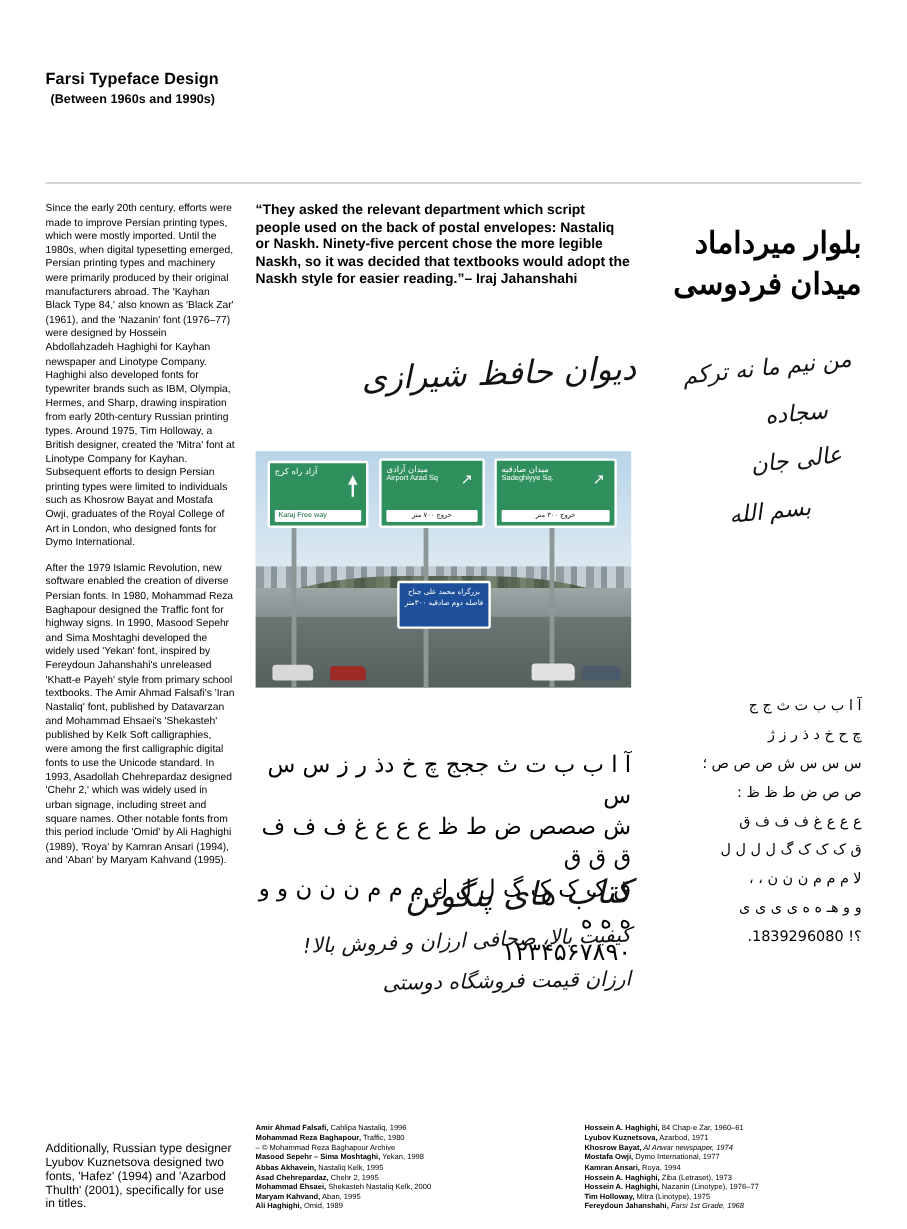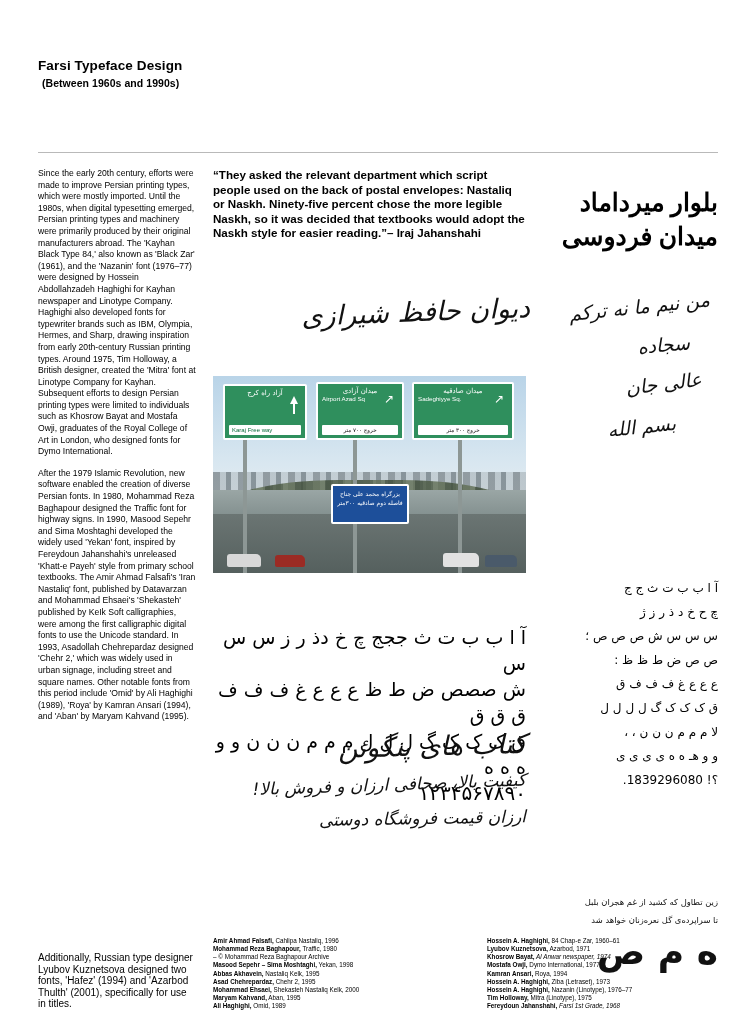--- a/index.html
+++ b/index.html
@@ -75,21 +75,21 @@
     margin-top: 30px;
   }
   
   .farsi-display-top {
     position: absolute;
     right: 38px;
     top: 186px;
     width: 185px;
     text-align: right;
     direction: rtl;
-    font-family: Liberation Serif, serif;
+    font-family: Liberation Sans, sans-serif;
     font-size: 25px;
     line-height: 34px;
     font-weight: bold;
   }
   
   .nastaliq-hafez {
     position: absolute;
     left: 255px;
     top: 292px;
     width: 275px;
@@ -177,21 +177,21 @@
     border-radius: 2px;
     color: #ffffff;
     font-size: 6.4px;
     line-height: 8px;
     padding: 3px 4px;
     box-sizing: border-box;
   }
   .sign .fa {
     font-family: "DejaVu Sans", sans-serif;
     direction: rtl;
-    text-align: center;
+    text-align: left;
     display: block;
     font-size: 7px;
   }
   .sign .en {
     display: block;
     text-align: left;
     font-size: 6.2px;
   }
   .sign-1 { left: 10px; top: 8px; width: 84px; height: 56px; }
   .sign-2 { left: 103px; top: 6px; width: 88px; height: 58px; }
@@ -483,25 +483,20 @@
     <div>و و هـ ه ه ی ی ی ی</div>
     <div>؟! 1839296080.</div>
   </div>
 
   <div class="nastaliq-block">
     <div class="l1">کتاب های پنگوئن</div>
     <div class="l2">کیفیت بالا، صحافی ارزان و فروش بالا!</div>
     <div class="l3">ارزان  قیمت  فروشگاه  دوستی</div>
   </div>
 
-  <div class="logo-block">
-    <div class="poem">زین تطاول که کشید از غم هجران بلبل</div>
-    <div class="poem">تا سراپرده‌ی گل نعره‌زنان خواهد شد</div>
-    <div class="mark">ه م ص</div>
-  </div>
 
   <div class="credits">
     <div><span class="strong">Amir Ahmad Falsafi,</span><span> Cahlipa Nastaliq, 1996</span></div>
     <div><span class="strong">Mohammad Reza Baghapour,</span><span> Traffic, 1980</span></div>
     <div><span class="strong"></span><span>– © Mohammad Reza Baghapour Archive</span></div>
     <div><span class="strong">Masood Sepehr – Sima Moshtaghi,</span><span> Yekan, 1998</span></div>
     <div><span class="strong">Abbas Akhavein,</span><span> Nastaliq Kelk, 1995</span></div>
     <div><span class="strong">Asad Chehrepardaz,</span><span> Chehr 2, 1995</span></div>
     <div><span class="strong">Mohammad Ehsaei,</span><span> Shekasteh Nastaliq Kelk, 2000</span></div>
     <div><span class="strong">Maryam Kahvand,</span><span> Aban, 1995</span></div>

